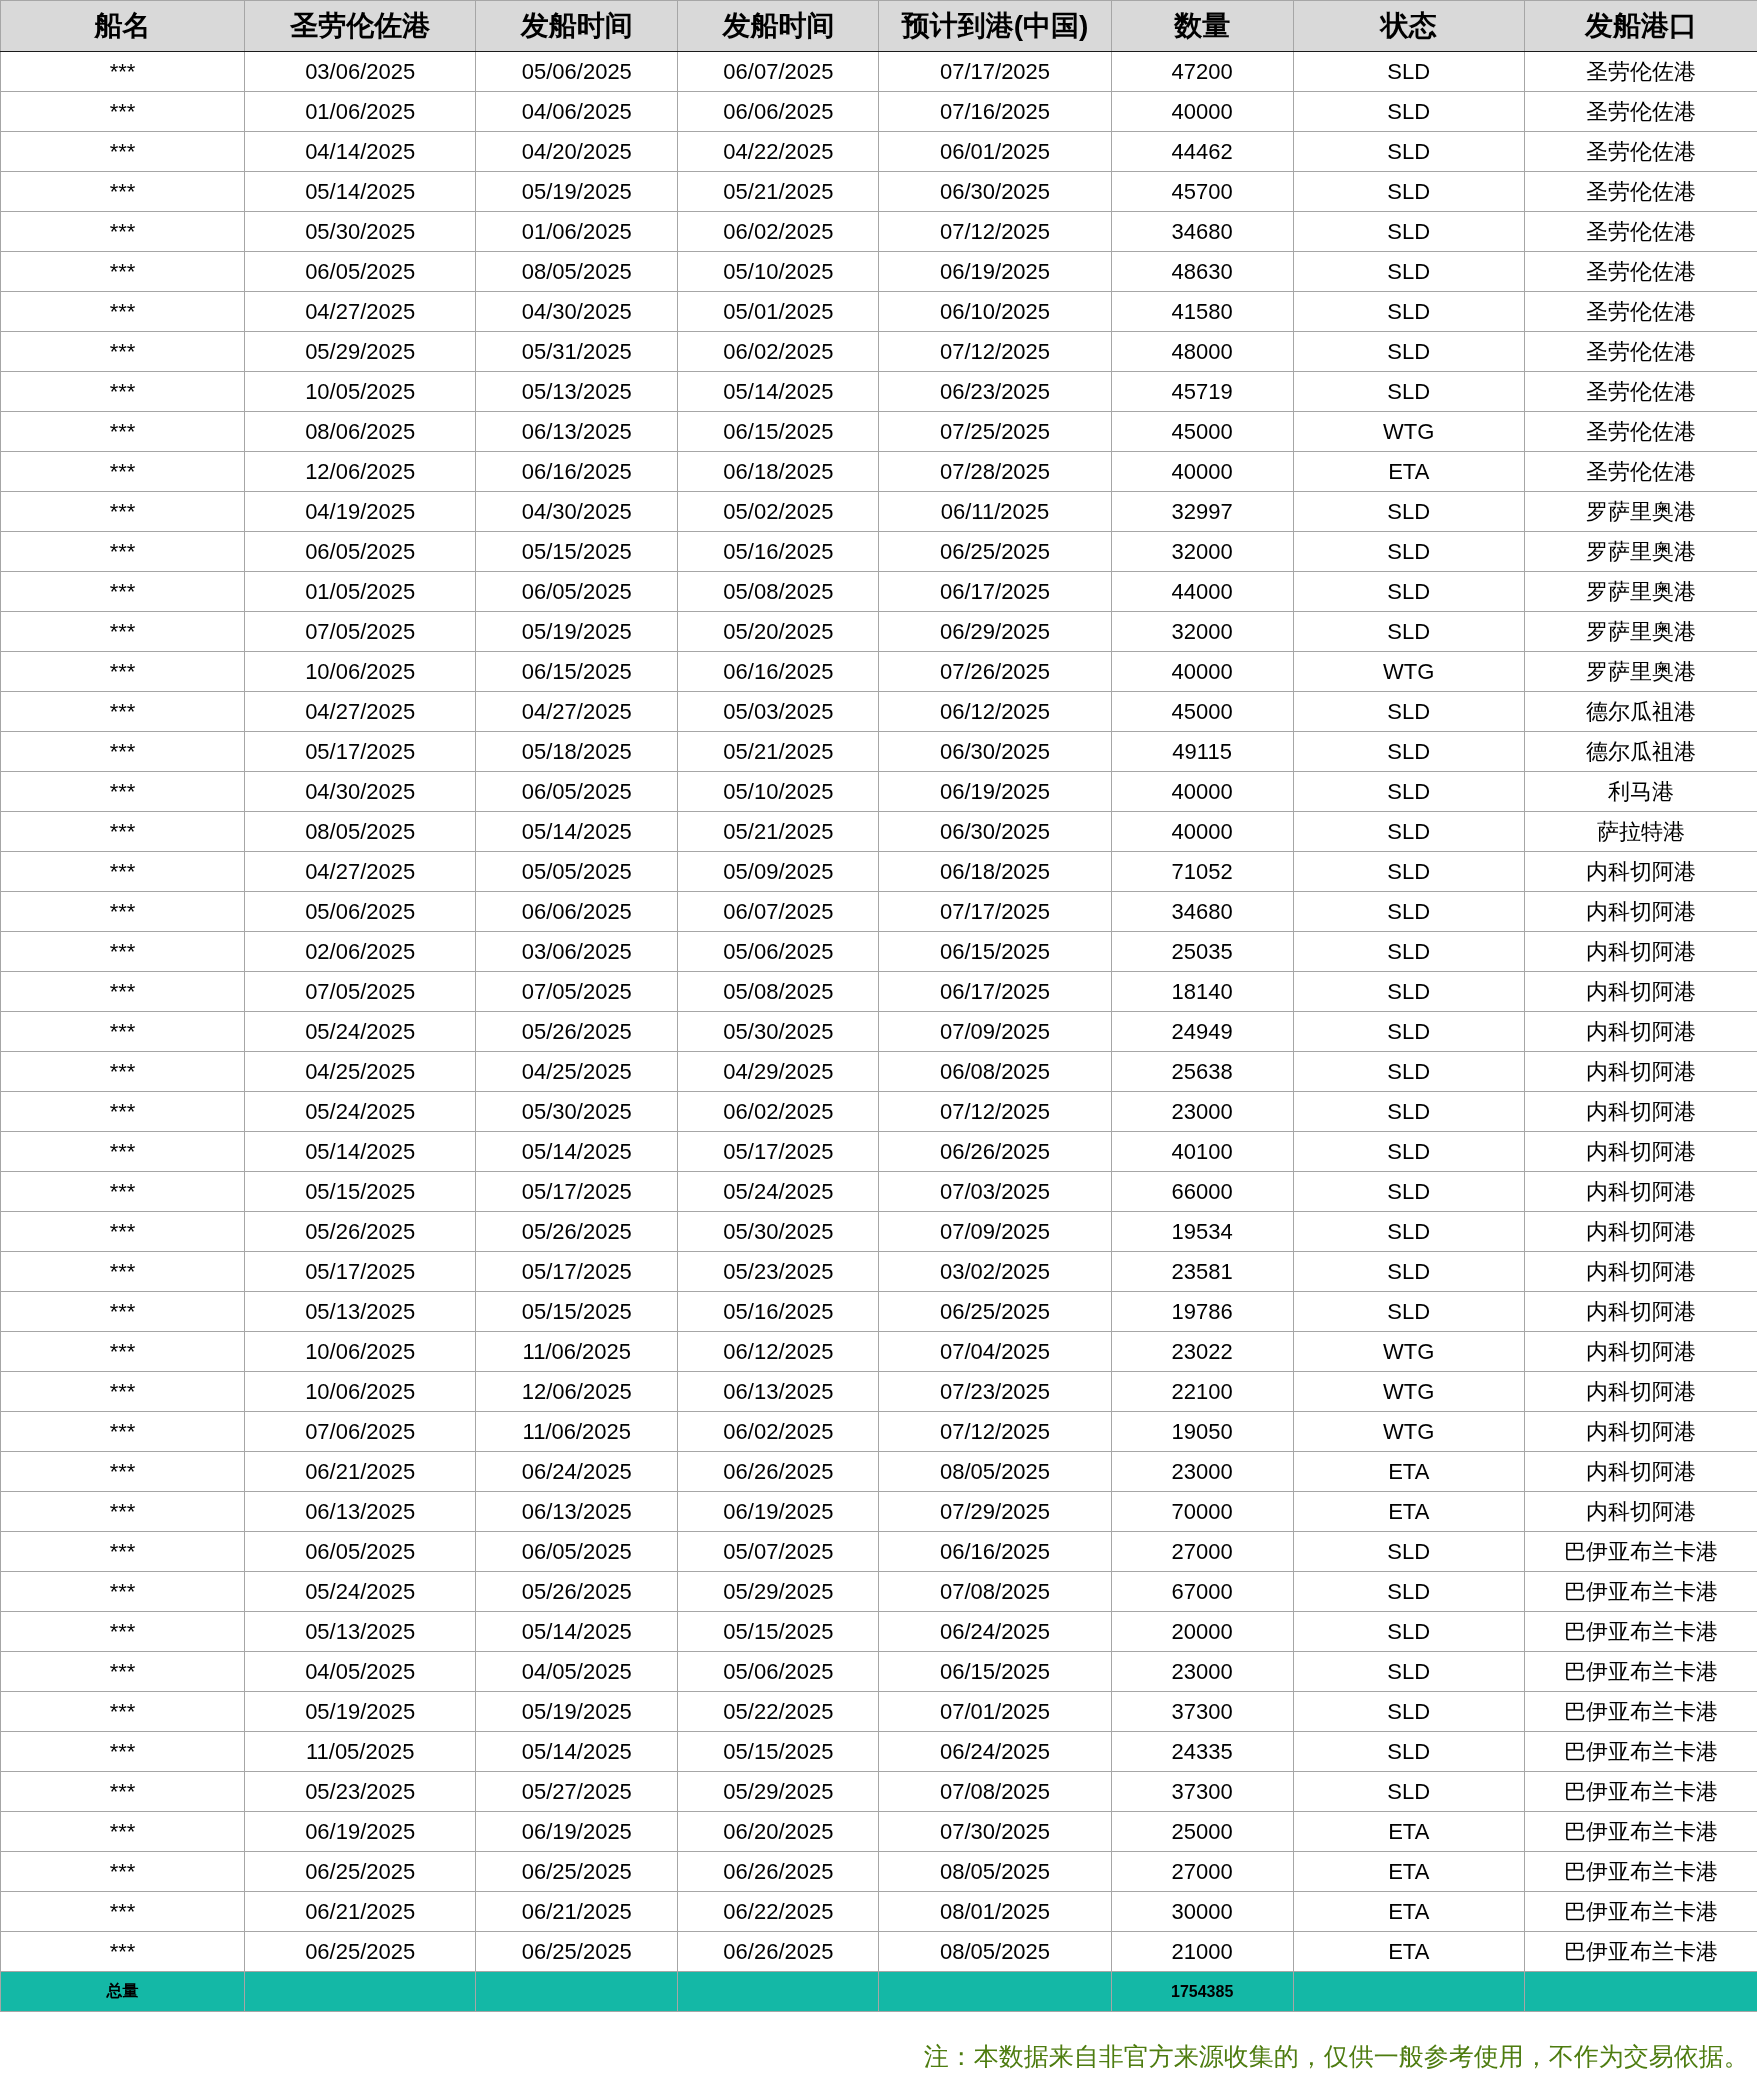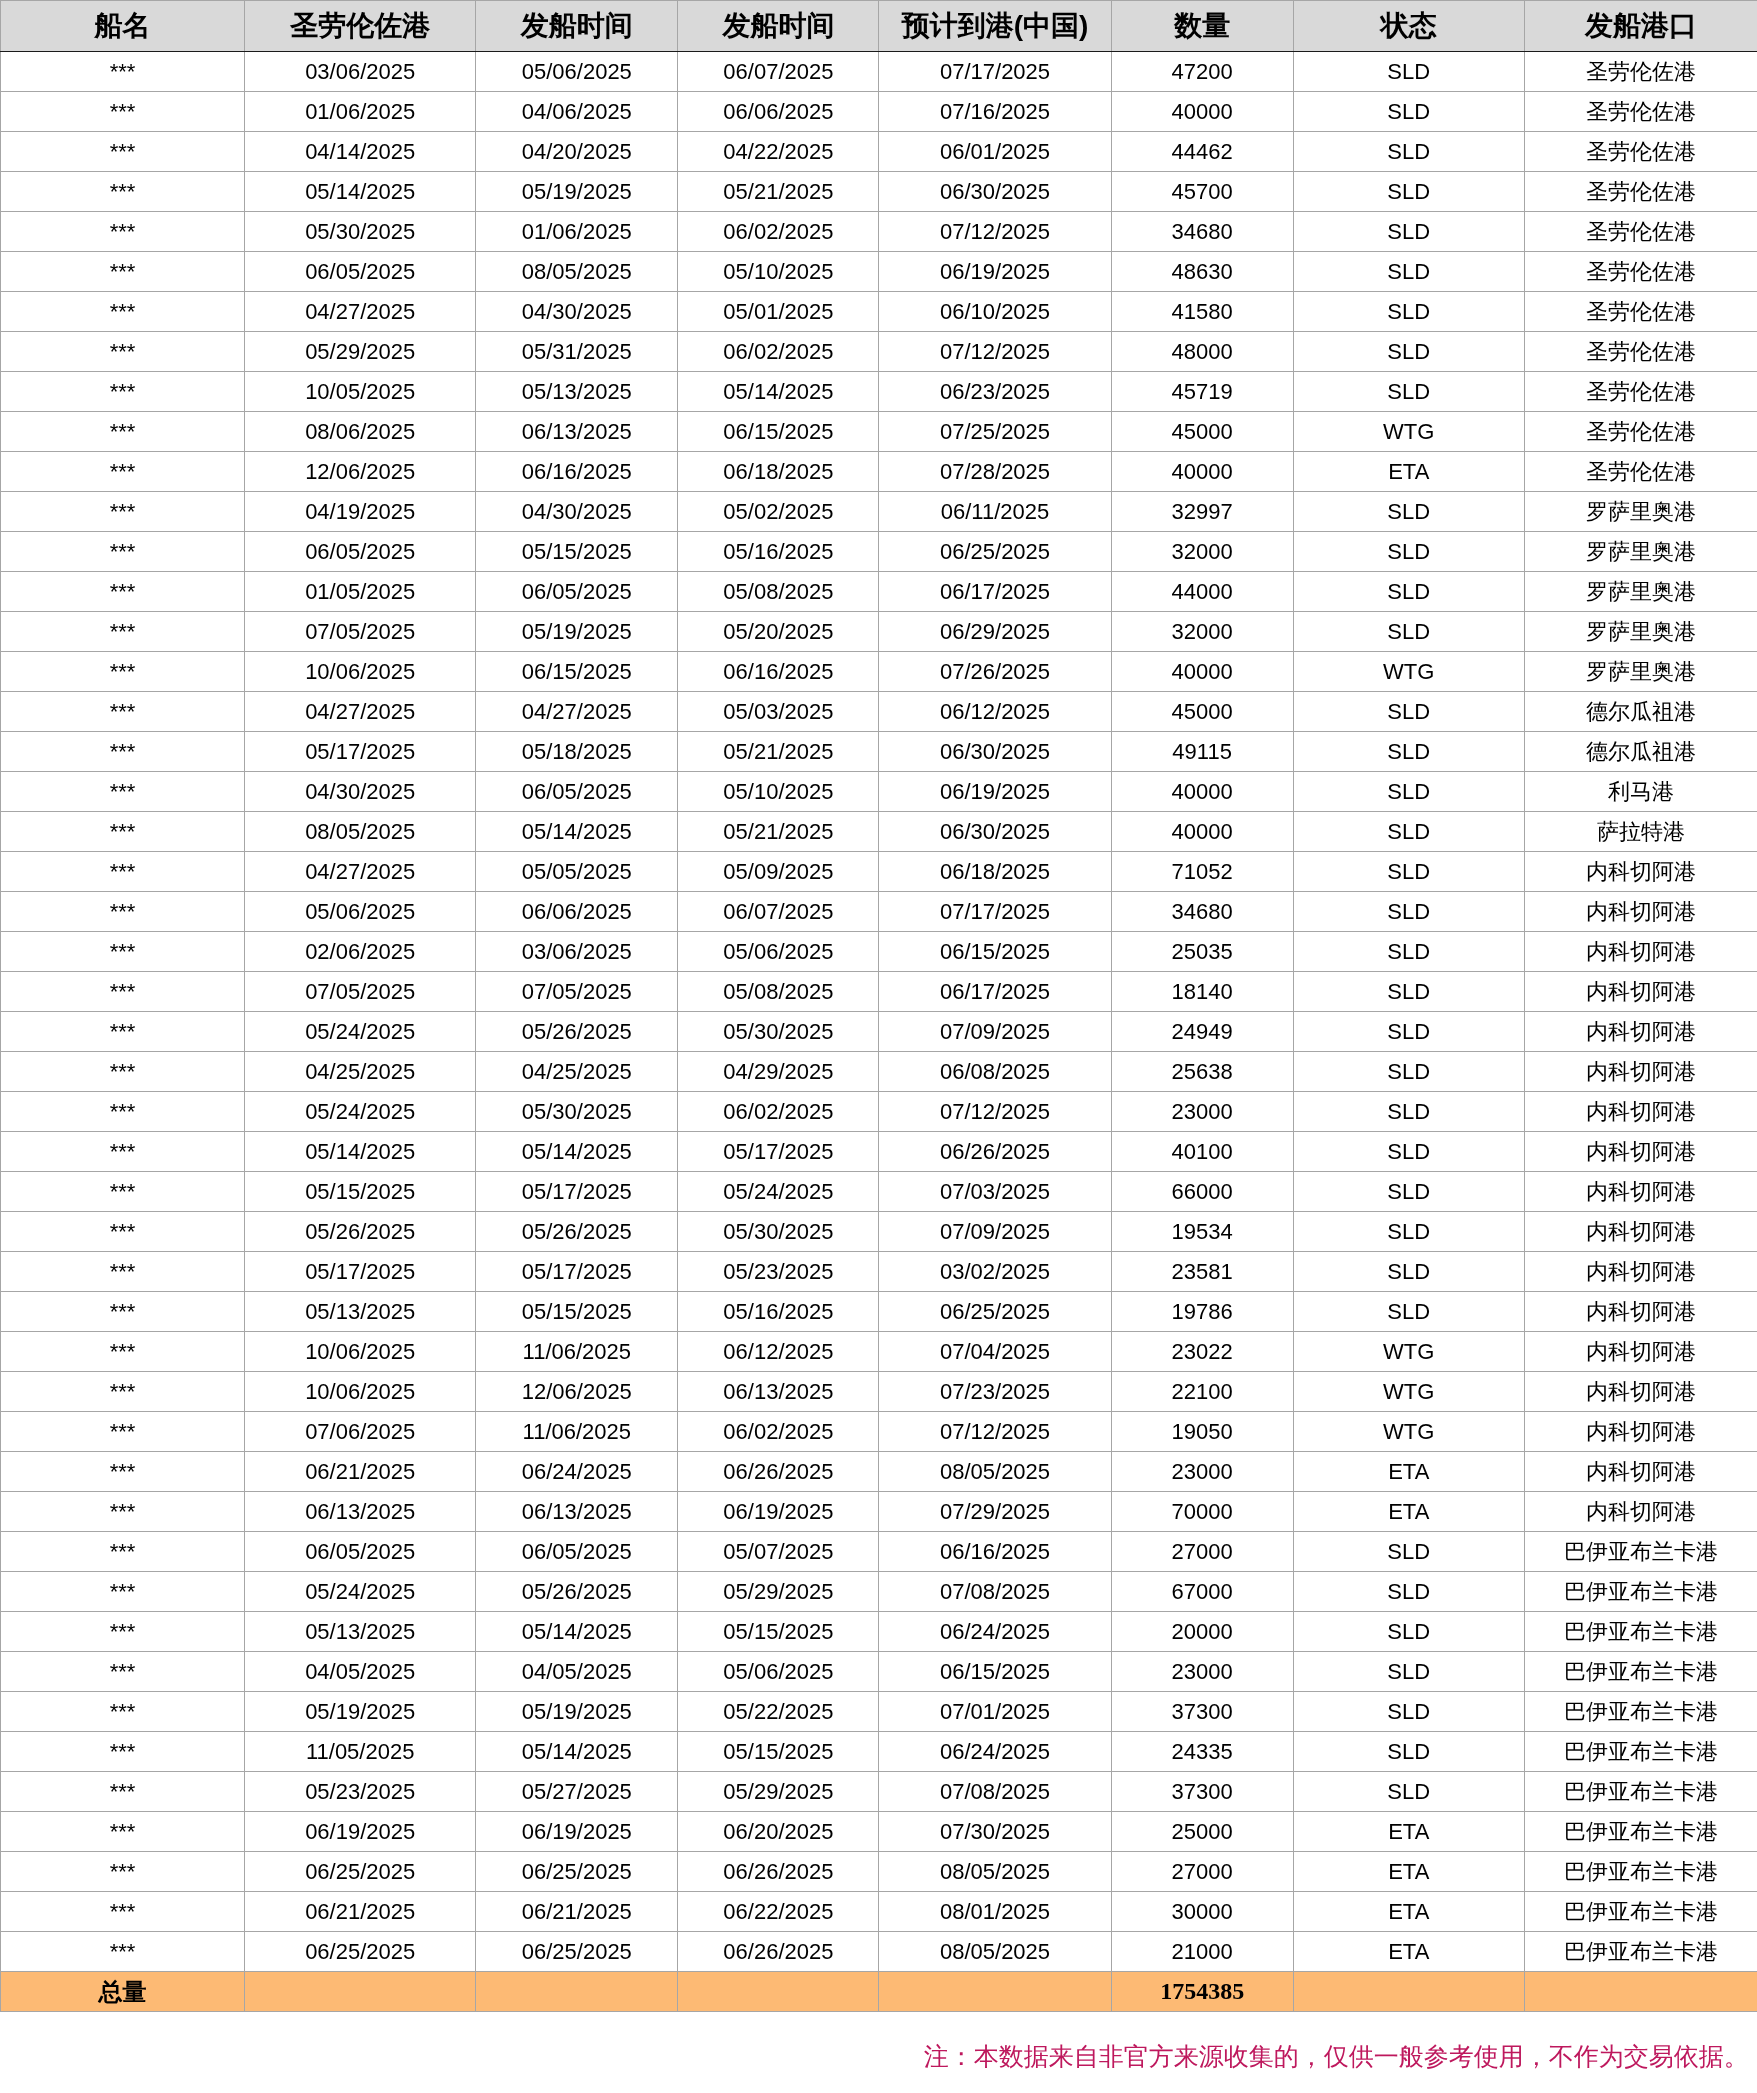--- a/index.html
+++ b/index.html
@@ -36,36 +36,35 @@
     font-size: 28px;
     height: 50px;
     border-bottom: 1.8px solid #1a1a1a;
   }
   table.ship-table tbody td {
     font-size: 22px;
     height: 39px;
     background: #ffffff;
   }
   table.ship-table tfoot td {
-    font-size: 24px;
+    font-size: 16px;
     height: 39px;
-    background: #fdba74;
+    background: #14b8a6;
     font-weight: bold;
-    font-family: Liberation Serif, serif;
   }
   table.ship-table tfoot td.total-value {
     font-weight: bold;
     text-align: center;
   }
   .footnote {
     margin-top: 27.5px;
     padding-right: 9.2px;
     text-align: right;
     font-size: 25px;
-    color: #be185d;
+    color: #4d7c0f;
   }
 </style>
 </head>
 <body>
 
 <div class="page">
 
   <table class="ship-table">
     <colgroup>
       <col style="width:244px">

